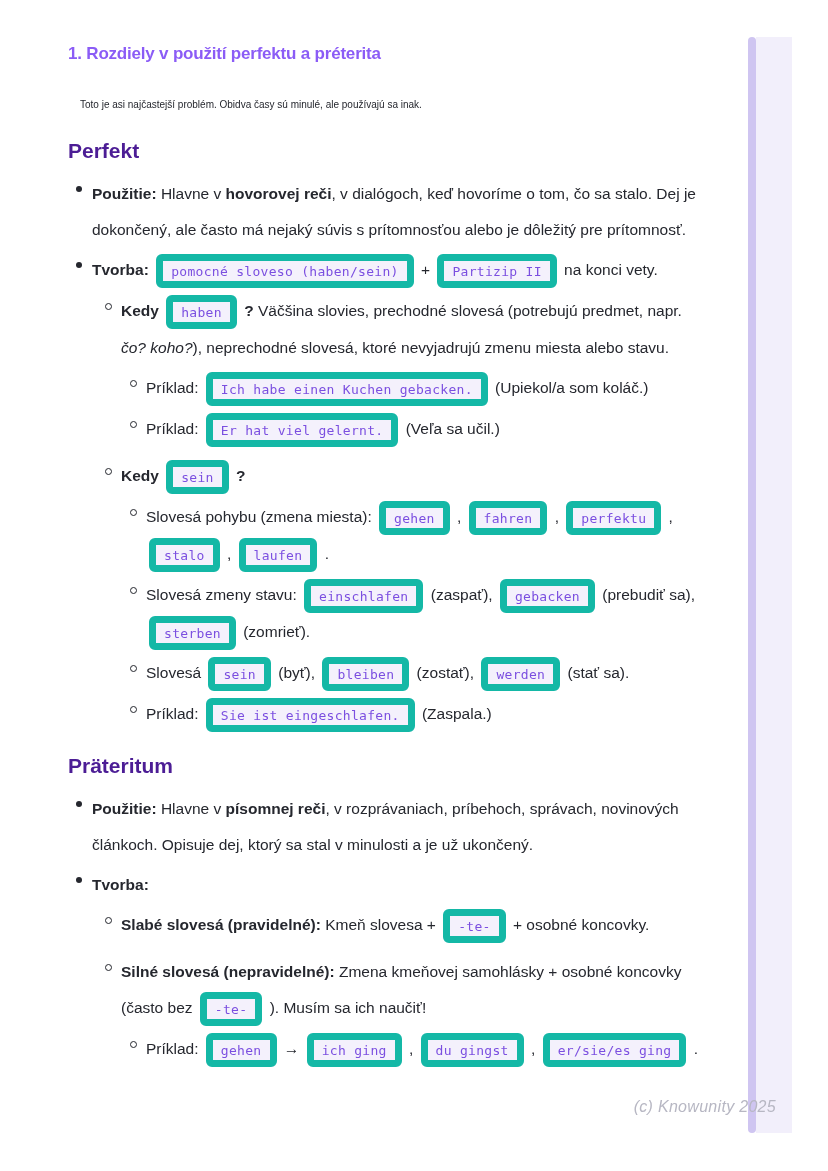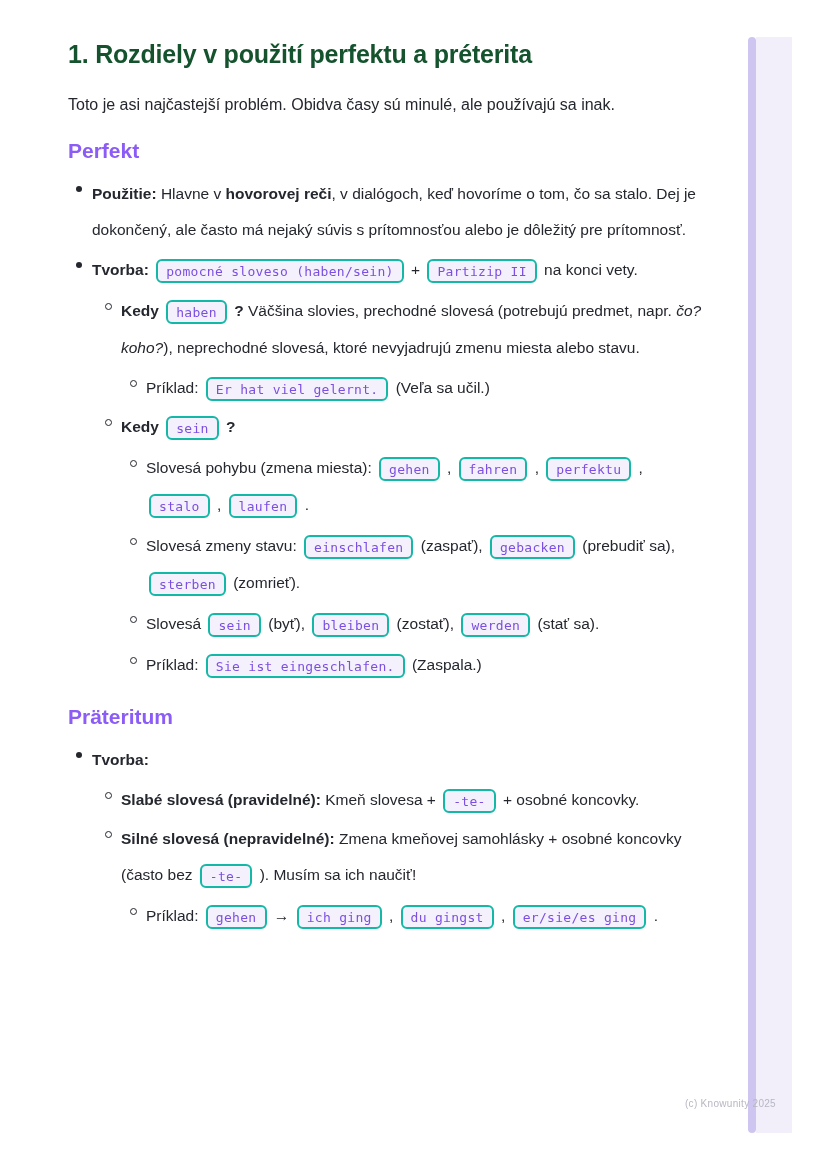--- a/index.html
+++ b/index.html
@@ -3,81 +3,83 @@
 <meta charset="utf-8">
 <style>
   html,body{margin:0;padding:0;background:#ffffff;}
   body{
     width:828px;height:1171px;position:relative;overflow:hidden;
     font-family:"Liberation Sans",sans-serif;color:#25272e;
     -webkit-font-smoothing:antialiased;
   }
   .content{position:absolute;left:68px;top:40px;width:642px;}
   h1{
-    font-size:25px;line-height:28px;font-weight:700;color:#14532d;
+    font-size:17px;line-height:28px;font-weight:700;color:#8b5cf6;
     margin:0 0 24px 0;letter-spacing:-0.2px;
   }
-  .intro{font-size:16px;line-height:26px;margin:0;}
+  .intro{font-size:10px;line-height:26px;margin:12px;}
   h2{
-    font-size:21px;line-height:26px;font-weight:600;color:#8b5cf6;
+    font-size:21px;line-height:26px;font-weight:600;color:#4c1d95;
     margin:20px 0 12px 0;
   }
   .item{
     position:relative;font-size:15.5px;line-height:36px;margin-top:4px;
   }
-  .item.gap{margin-top:2px;}
+  .item.gap{margin-top:10px;}
   .l1{padding-left:24px;}
   .l2{padding-left:53px;}
   .l3{padding-left:78px;}
   .marker{position:absolute;top:10px;border-radius:50%;}
   .l1 .marker{left:8px;width:6px;height:6px;background:#25272e;}
   .l2 .marker{left:37px;width:5px;height:5px;border:1.5px solid #25272e;background:transparent;top:9.5px;}
   .l3 .marker{left:62px;width:5px;height:5px;border:1.5px solid #25272e;background:transparent;top:9.5px;}
   strong{font-weight:700;}
   em{font-style:italic;}
   code.badge{
     font-family:"DejaVu Sans Mono",monospace;
     font-size:13px;letter-spacing:0.3px;
     color:#7b4fe0;background:#f4f1fc;
-    border:2px solid #14b8a6;border-radius:6px;
+    border:7px solid #14b8a6;border-radius:6px;
     padding:2.5px 8px;margin:0 3px;
     box-decoration-break:clone;-webkit-box-decoration-break:clone;
   }
   .edge-stripe{
     position:absolute;left:748px;top:37px;width:8px;height:1096px;
     background:#cfc5f1;border-radius:4px;
   }
   .edge-panel{
     position:absolute;left:756px;top:37px;width:36px;height:1096px;
     background:#f2effb;
   }
   .watermark{
     position:absolute;right:52px;top:1098px;z-index:5;
-    font-size:10px;color:#b7b7c3;letter-spacing:0.3px;
+    font-size:16px;color:#b7b7c3;letter-spacing:0.3px;font-style:italic;
   }
 </style>
 </head>
 <body>
 
 <div class="page">
   <div class="content">
     <h1>1. Rozdiely v použití perfektu a préterita</h1>
     <p class="intro">Toto je asi najčastejší problém. Obidva časy sú minulé, ale používajú sa inak.</p>
     <div>
         <h2>Perfekt</h2>
         <div class="item l1"><span class="marker"></span><strong>Použitie:</strong> Hlavne v <strong>hovorovej reči</strong>, v dialógoch, keď hovoríme o tom, čo sa stalo. Dej je dokončený, ale často má nejaký súvis s prítomnosťou alebo je dôležitý pre prítomnosť.</div>
         <div class="item l1"><span class="marker"></span><strong>Tvorba:</strong> <code class="badge">pomocné sloveso (haben/sein)</code> + <code class="badge">Partizip II</code> na konci vety.</div>
         <div class="item l2"><span class="marker"></span><strong>Kedy </strong><code class="badge">haben</code><strong> ?</strong> Väčšina slovies, prechodné slovesá (potrebujú predmet, napr. <em>čo? koho?</em>), neprechodné slovesá, ktoré nevyjadrujú zmenu miesta alebo stavu.</div>
+        <div class="item l3"><span class="marker"></span>Príklad: <code class="badge">Ich habe einen Kuchen gebacken.</code> (Upiekol/a som koláč.)</div>
         <div class="item l3"><span class="marker"></span>Príklad: <code class="badge">Er hat viel gelernt.</code> (Veľa sa učil.)</div>
         <div class="item l2 gap"><span class="marker"></span><strong>Kedy </strong><code class="badge">sein</code><strong> ?</strong></div>
         <div class="item l3"><span class="marker"></span>Slovesá pohybu (zmena miesta): <code class="badge">gehen</code> , <code class="badge">fahren</code> , <code class="badge">perfektu</code> , <code class="badge">stalo</code> , <code class="badge">laufen</code> .</div>
         <div class="item l3"><span class="marker"></span>Slovesá zmeny stavu: <code class="badge">einschlafen</code> (zaspať), <code class="badge">gebacken</code> (prebudiť sa), <code class="badge">sterben</code> (zomrieť).</div>
         <div class="item l3"><span class="marker"></span>Slovesá <code class="badge">sein</code> (byť), <code class="badge">bleiben</code> (zostať), <code class="badge">werden</code> (stať sa).</div>
         <div class="item l3"><span class="marker"></span>Príklad: <code class="badge">Sie ist eingeschlafen.</code> (Zaspala.)</div>
         <h2>Präteritum</h2>
+        <div class="item l1"><span class="marker"></span><strong>Použitie:</strong> Hlavne v <strong>písomnej reči</strong>, v rozprávaniach, príbehoch, správach, novinových článkoch. Opisuje dej, ktorý sa stal v minulosti a je už ukončený.</div>
         <div class="item l1"><span class="marker"></span><strong>Tvorba:</strong></div>
         <div class="item l2"><span class="marker"></span><strong>Slabé slovesá (pravidelné):</strong> Kmeň slovesa + <code class="badge">-te-</code> + osobné koncovky.</div>
         <div class="item l2 gap"><span class="marker"></span><strong>Silné slovesá (nepravidelné):</strong> Zmena kmeňovej samohlásky + osobné koncovky (často bez <code class="badge">-te-</code> ). Musím sa ich naučiť!</div>
         <div class="item l3"><span class="marker"></span>Príklad: <code class="badge">gehen</code> → <code class="badge">ich ging</code> , <code class="badge">du gingst</code> , <code class="badge">er/sie/es ging</code> .</div>
       </div>
   </div>
 
   <div class="edge-stripe"></div>
   <div class="edge-panel"></div>
   <div class="watermark">(c) Knowunity 2025</div>

